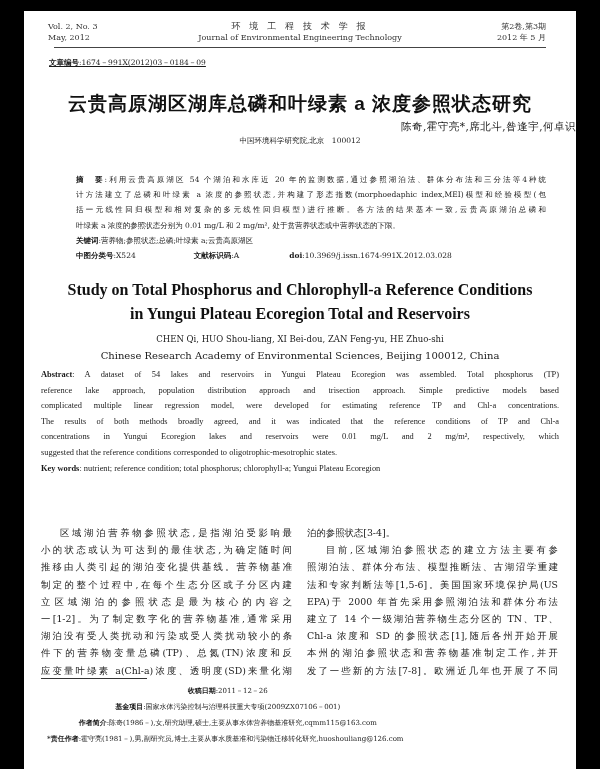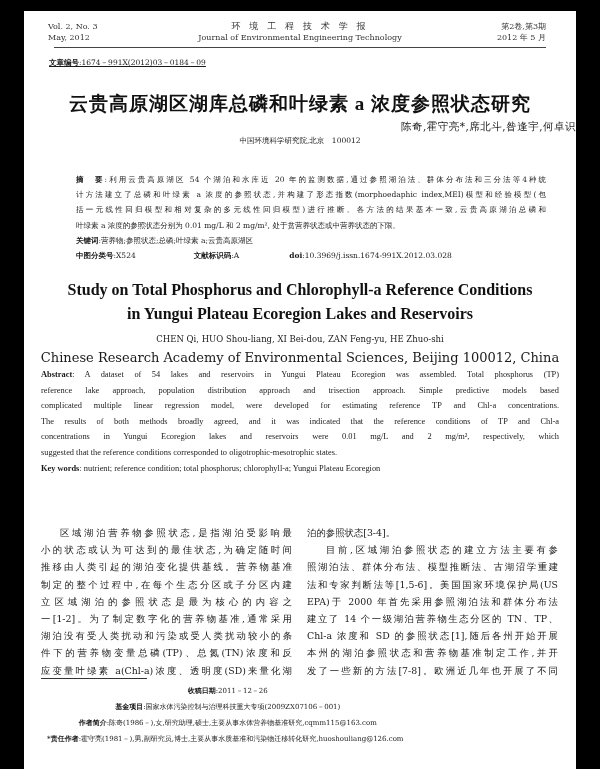--- a/index.html
+++ b/index.html
@@ -12,33 +12,33 @@
       position: absolute; left: 24px; top: 11px; width: 552px; height: 758px;
       background: #fff; overflow: hidden;
     }
     .abs { position: absolute; white-space: nowrap; }
     .hdr { font-size: 8px; line-height: 11px; color: #333; }
     .hdr-rule { position: absolute; left: 30px; right: 30px; top: 36px; height: 0; border-top: 1px solid #444; }
     .artno { font-size: 7.5px; text-decoration: underline; }
     .bold { font-weight: bold; }
     .cn-title {
       left: 0; right: 0; top: 80px; text-align: center;
-      font-family: Liberation Serif, serif; font-weight: bold; font-size: 19px; letter-spacing: 1px; color: #111;
+      font-family: Liberation Sans, sans-serif; font-weight: bold; font-size: 19px; letter-spacing: 1px; color: #111;
     }
     .center { left: 0; right: 0; text-align: center; }
     .authors-cn { top: 109px; font-size: 10.5px; letter-spacing: 0.5px; text-align: right; }
     .affil-cn { top: 125px; font-size: 7.5px; }
     .abs-block { left: 52px; width: 470px; font-size: 7.5px; line-height: 15.2px; margin-top: 12px; }
     .abs-block .ln { display: block; white-space: nowrap; overflow: hidden; text-align: justify; text-align-last: justify; }
     .abs-block .ln.last { text-align-last: left; }
     .en-title {
       font-family: "Liberation Serif", serif; font-weight: bold; font-size: 16px; line-height: 24px; color: #111;
     }
     .en-authors { font-size: 8.5px; }
-    .en-affil { font-size: 13px; }
+    .en-affil { font-size: 10px; }
     .en-abs { left: 17px; width: 518px; font-family: "Liberation Serif", serif; font-size: 8.4px; line-height: 15.6px; }
     .en-abs .ln { display: block; white-space: nowrap; overflow: hidden; text-align: justify; text-align-last: justify; }
     .en-abs .ln.last { text-align-last: left; }
     .col { width: 251px; font-size: 9.4px; line-height: 17.2px; }
     .col .ln { display: block; white-space: nowrap; overflow: hidden; text-align: justify; text-align-last: justify; }
     .col .ln.last { text-align-last: left; }
     .col .ln.indent { padding-left: 19px; }
     .foot-rule { position: absolute; left: 17px; top: 667px; width: 106px; border-top: 1px solid #333; }
     .foot { left: 28px; font-size: 7px; line-height: 15px; text-align: center; }
   </style>
@@ -73,21 +73,21 @@
     <span class="ln"><span class="bold">摘　要</span><span>:利用云贵高原湖区 54 个湖泊和水库近 20 年的监测数据,通过参照湖泊法、群体分布法和三分法等4种统</span></span>
     <span class="ln">计方法建立了总磷和叶绿素 a 浓度的参照状态,并构建了形态指数(morphoedaphic index,MEI)模型和经验模型(包</span>
     <span class="ln">括一元线性回归模型和相对复杂的多元线性回归模型)进行推断。各方法的结果基本一致,云贵高原湖泊总磷和</span>
     <span class="ln last">叶绿素 a 浓度的参照状态分别为 0.01 mg/L 和 2 mg/m², 处于贫营养状态或中营养状态的下限。</span>
     <span class="ln last"><span class="bold">关键词</span><span>:营养物;参照状态;总磷;叶绿素 a;云贵高原湖区</span></span>
     <span class="ln last"><span class="bold">中图分类号</span><span>:X524</span><span style="display:inline-block; width:58px;"></span><span class="bold">文献标识码</span><span>:A</span><span style="display:inline-block; width:50px;"></span><span class="bold">doi</span><span>:10.3969/j.issn.1674-991X.2012.03.028</span></span>
   </div>
 
   <div class="abs center en-title" style="top:267px;">
     <div>Study on Total Phosphorus and Chlorophyll-a Reference Conditions</div>
-    <div>in Yungui Plateau Ecoregion Lakes and Reservoirs</div>
+    <div>in Yungui Plateau Ecoregion Total and Reservoirs</div>
   </div>
   <div class="abs center en-authors" style="top:323px;">CHEN Qi, HUO Shou-liang, XI Bei-dou, ZAN Feng-yu, HE Zhuo-shi</div>
   <div class="abs center en-affil" style="top:339px;">Chinese Research Academy of Environmental Sciences, Beijing 100012, China</div>
 
   <div class="abs en-abs" style="top:356px;">
     <span class="ln"><span class="bold">Abstract</span><span>: A dataset of 54 lakes and reservoirs in Yungui Plateau Ecoregion was assembled. Total phosphorus (TP)</span></span>
     <span class="ln">reference lake approach, population distribution approach and trisection approach. Simple predictive models based</span>
     <span class="ln">complicated multiple linear regression model, were developed for estimating reference TP and Chl-a concentrations.</span>
     <span class="ln">The results of both methods broadly agreed, and it was indicated that the reference conditions of TP and Chl-a</span>
     <span class="ln">concentrations in Yungui Ecoregion lakes and reservoirs were 0.01 mg/L and 2 mg/m², respectively, which</span>

